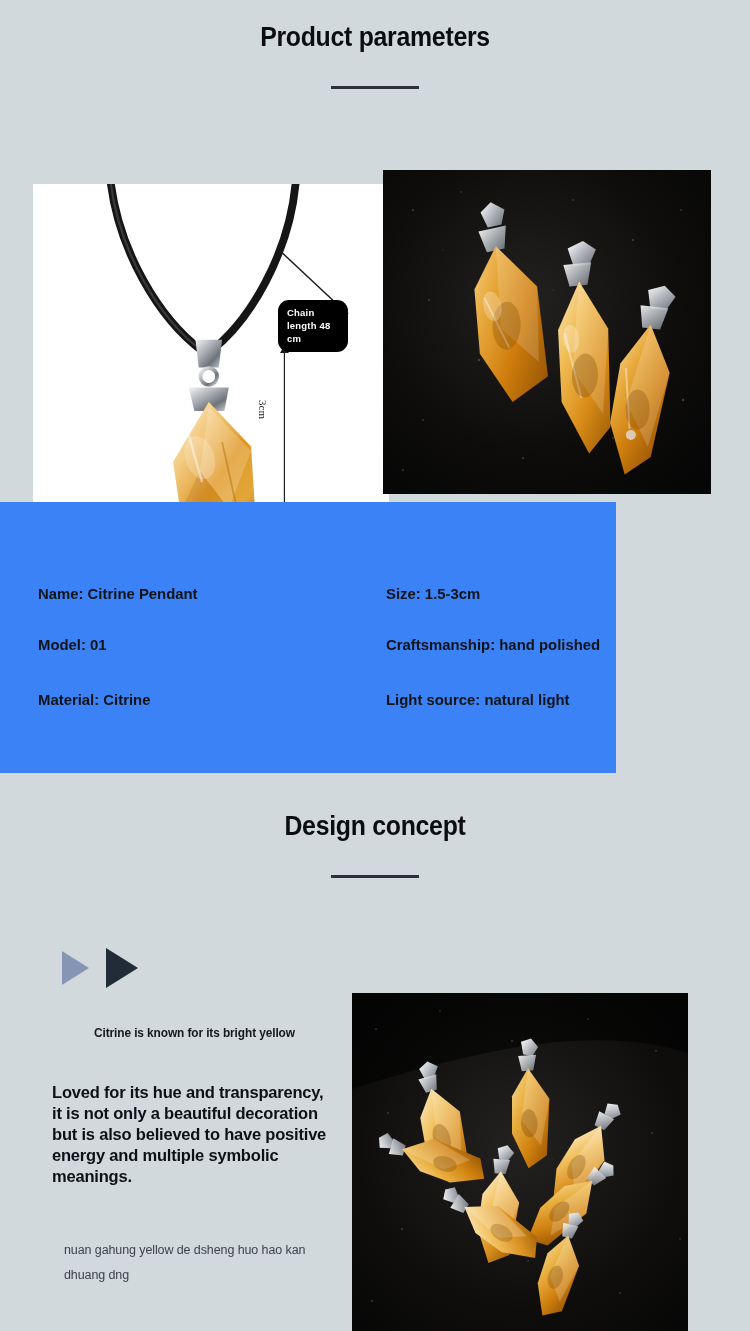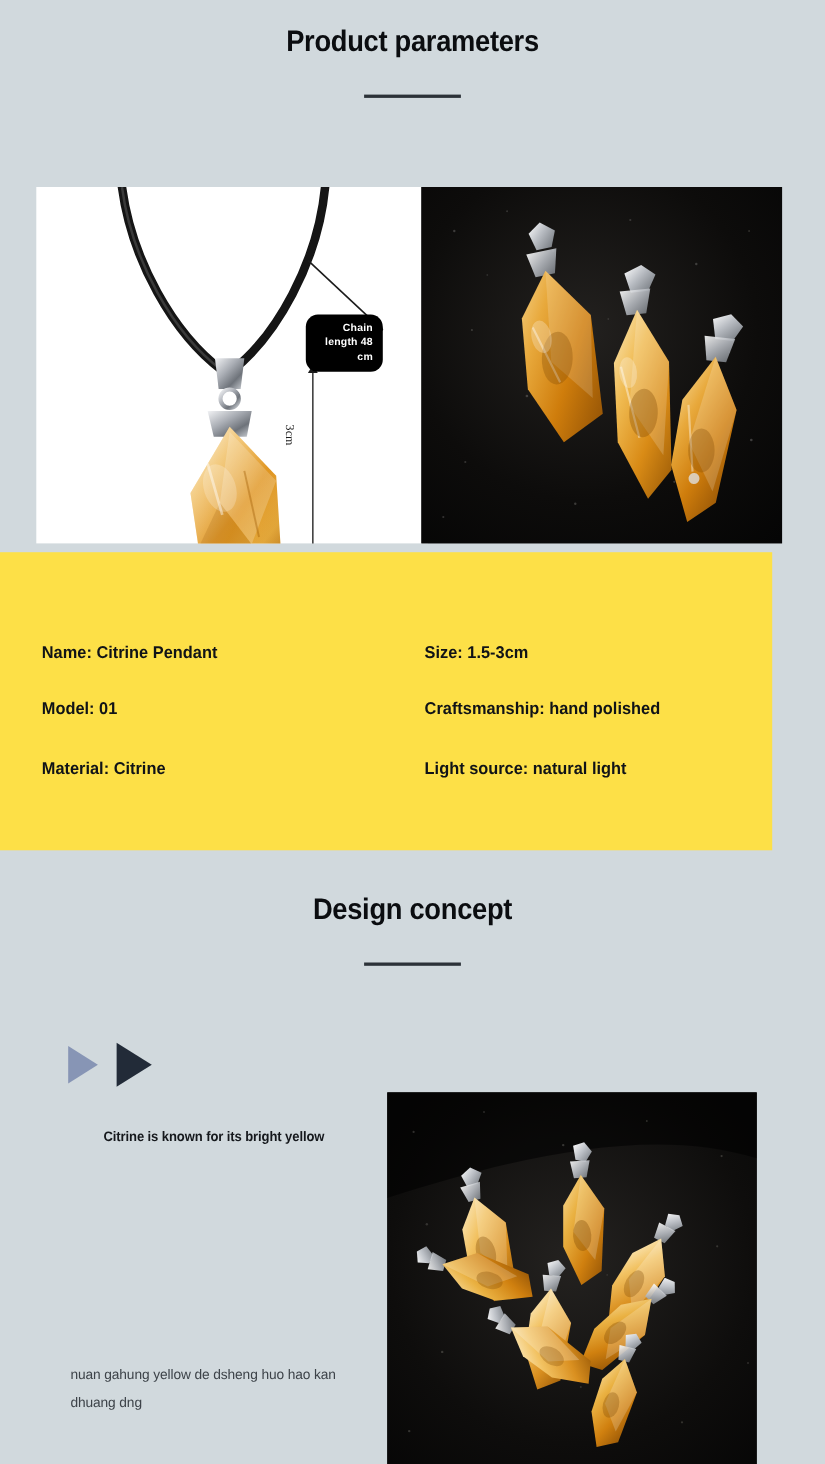--- a/index.html
+++ b/index.html
@@ -83,22 +83,22 @@
     color: #1a1a1a;
     white-space: nowrap;
     transform: rotate(90deg);
     transform-origin: left top;
   }
 
   
   .spec-band {
     position: absolute;
     left: 0;
-    width: 702px;
-    background: #fde047;
+    width: 616px;
+    background: #3b82f6;
   }
   .spec-item {
     position: absolute;
     font-family: "Liberation Sans", sans-serif;
     font-weight: bold;
     font-size: 15.5px;
     color: #101317;
     white-space: nowrap;
     transform: scaleX(0.96);
     transform-origin: left center;
@@ -149,21 +149,21 @@
   }
 </style>
 </head>
 <body>
 
 <div class="page">
 
   <div class="section-title" style="top:22px;">Product parameters</div>
   <div class="title-rule" style="top:86px;"></div>
 
-  <div class="photo photo-white" style="left:33px; top:170px; width:356px; height:324px;text-align:right;">
+  <div class="photo photo-white" style="left:33px; top:184px; width:356px; height:324px;">
     <svg class="neck-wrap" viewBox="0 0 320 324" preserveAspectRatio="none">
       <defs>
         <linearGradient id="gemGrad" x1="0.15" y1="0" x2="0.85" y2="1">
           <stop offset="0%" stop-color="#f6d79a"></stop>
           <stop offset="22%" stop-color="#eeb449"></stop>
           <stop offset="52%" stop-color="#de8f14"></stop>
           <stop offset="78%" stop-color="#e6a52c"></stop>
           <stop offset="100%" stop-color="#b9700c"></stop>
         </linearGradient>
         <linearGradient id="gemGrad2" x1="0" y1="0" x2="1" y2="1">
@@ -304,20 +304,21 @@
   </div>
 
   <div class="section-title" style="top:811px;">Design concept</div>
   <div class="title-rule" style="top:875px;"></div>
 
   <div class="tri" style="left:62px; top:951px;"></div>
   <div class="tri dark" style="left:106px; top:948px;"></div>
 
   <div class="concept-kicker" style="left:94px; top:1026px;">Citrine is known for its bright yellow</div>
 
+  <div class="concept-body" style="left:52px; top:1082px; width:282px;">Loved for its hue and transparency, it is not only a beautiful decoration but is also believed to have positive energy and multiple symbolic meanings.</div>
 
   <div class="concept-sub" style="left:64px; top:1238px; width:262px;">
     <div>nuan gahung yellow de dsheng huo  hao kan</div>
     <div>dhuang dng</div>
   </div>
 
   <div class="photo" style="left:352px; top:993px; width:336px; height:338px; background:#070707;">
     <svg viewBox="0 0 336 338" width="336" height="338">
       <defs>
         <radialGradient id="velvet2" cx="0.5" cy="0.45" r="0.85">

